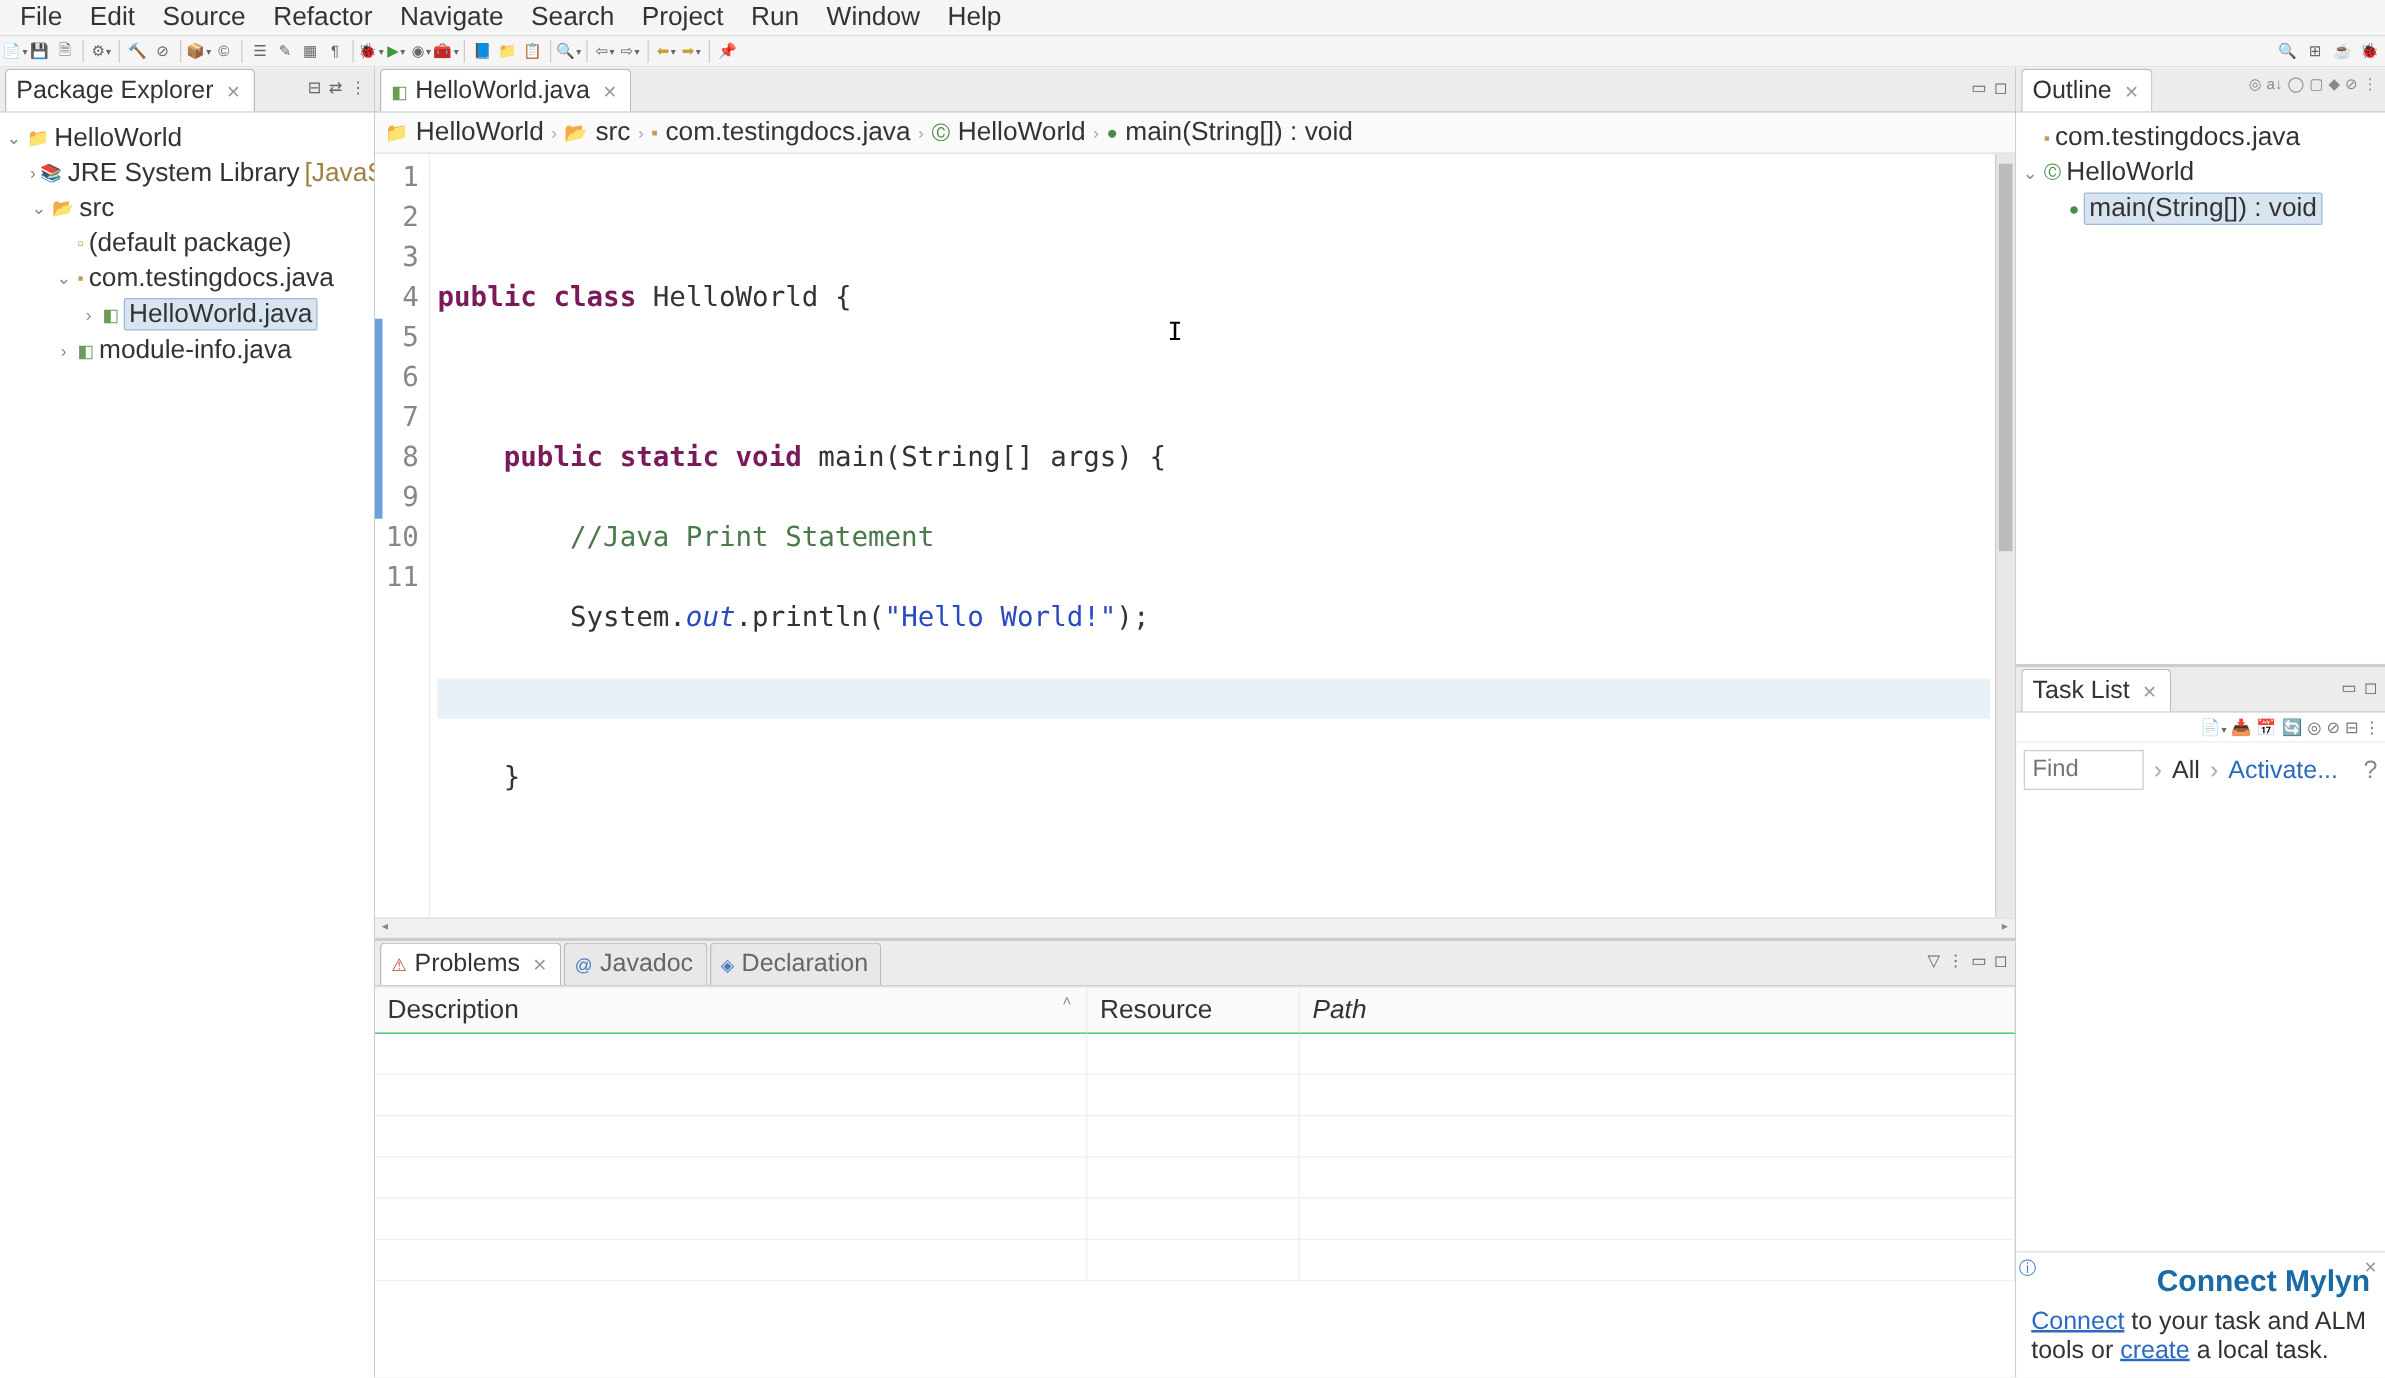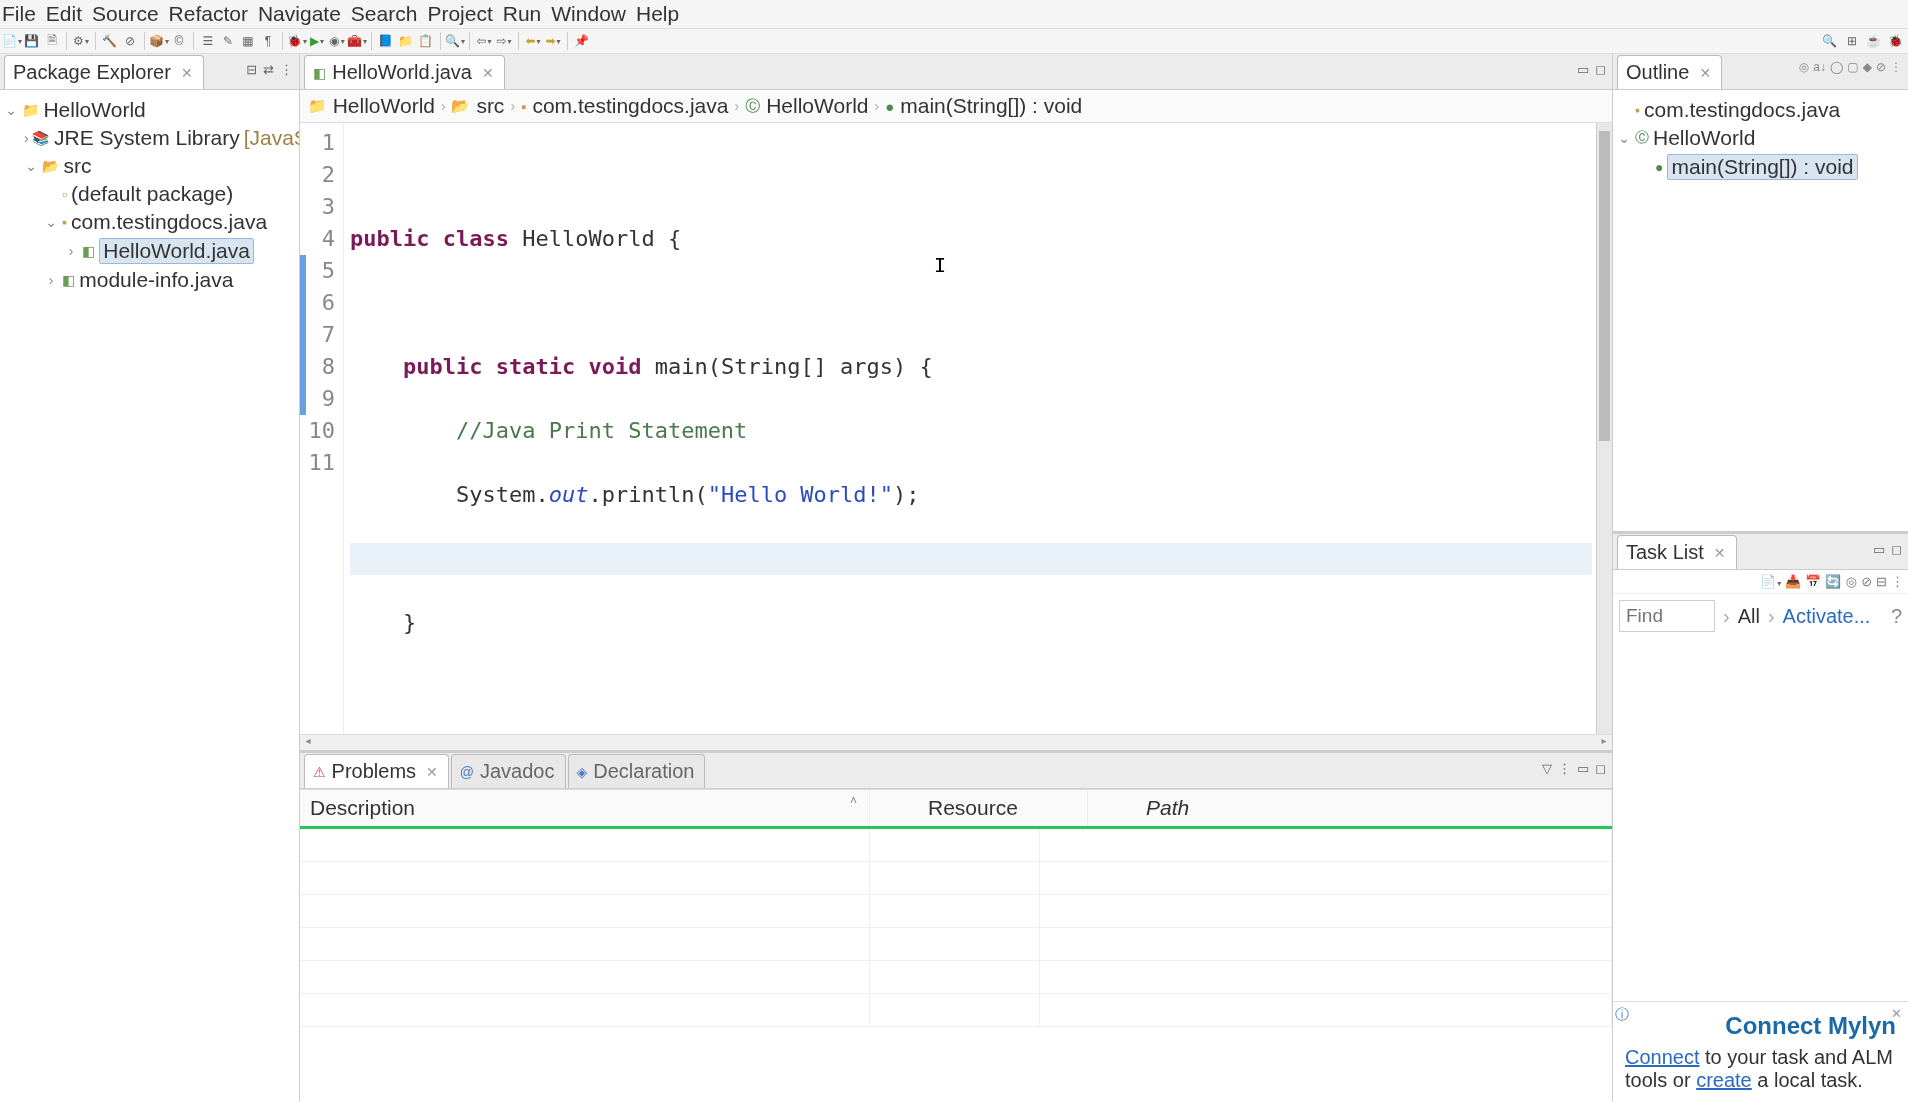--- a/index.html
+++ b/index.html
@@ -9,22 +9,22 @@
   background: #f0f0f0;
   color: #333;
   width: 1908px;
   height: 1102px;
   overflow: hidden;
   display: flex;
   flex-direction: column;
 }
 .menubar {
   display: flex;
-  gap: 10px;
-  padding: 2px 2px;
+  gap: 22px;
+  padding: 2px 16px;
   background: #f5f5f5;
   font-size: 21px;
 }
 .menubar span { cursor: default; }
 .toolbar {
   display: flex;
   align-items: center;
   gap: 4px;
   padding: 3px 4px;
   background: #f5f5f5;
@@ -193,25 +193,24 @@
   font-size: 21px;
 }
 .problems-table {
   flex: 1;
   display: flex;
   flex-direction: column;
 }
 .pt-header {
   display: flex;
   border-top: 1px solid #ddd;
-  border-bottom: 3px solid #22c55e;
+  border-bottom: 1px solid #22c55e;
   font-size: 21px;
   background: #fafafa;
   position: relative;
-  gap: 48px;
 }
 .pt-h { padding: 6px 10px; border-right: 1px solid #eee; }
 .pt-h1 { width: 570px; position: relative; }
 .pt-h2 { width: 170px; }
 .pt-h3 { flex: 1; font-style: italic; }
 .sort-caret { position: absolute; right: 12px; top: 4px; color: #888; font-size: 12px; }
 .pt-rows { flex: 1; }
 .pt-row { display: flex; height: 33px; border-bottom: 1px solid #f0f0f0; }
 .pt-row > div { border-right: 1px solid #f0f0f0; }
 .outline-body {

